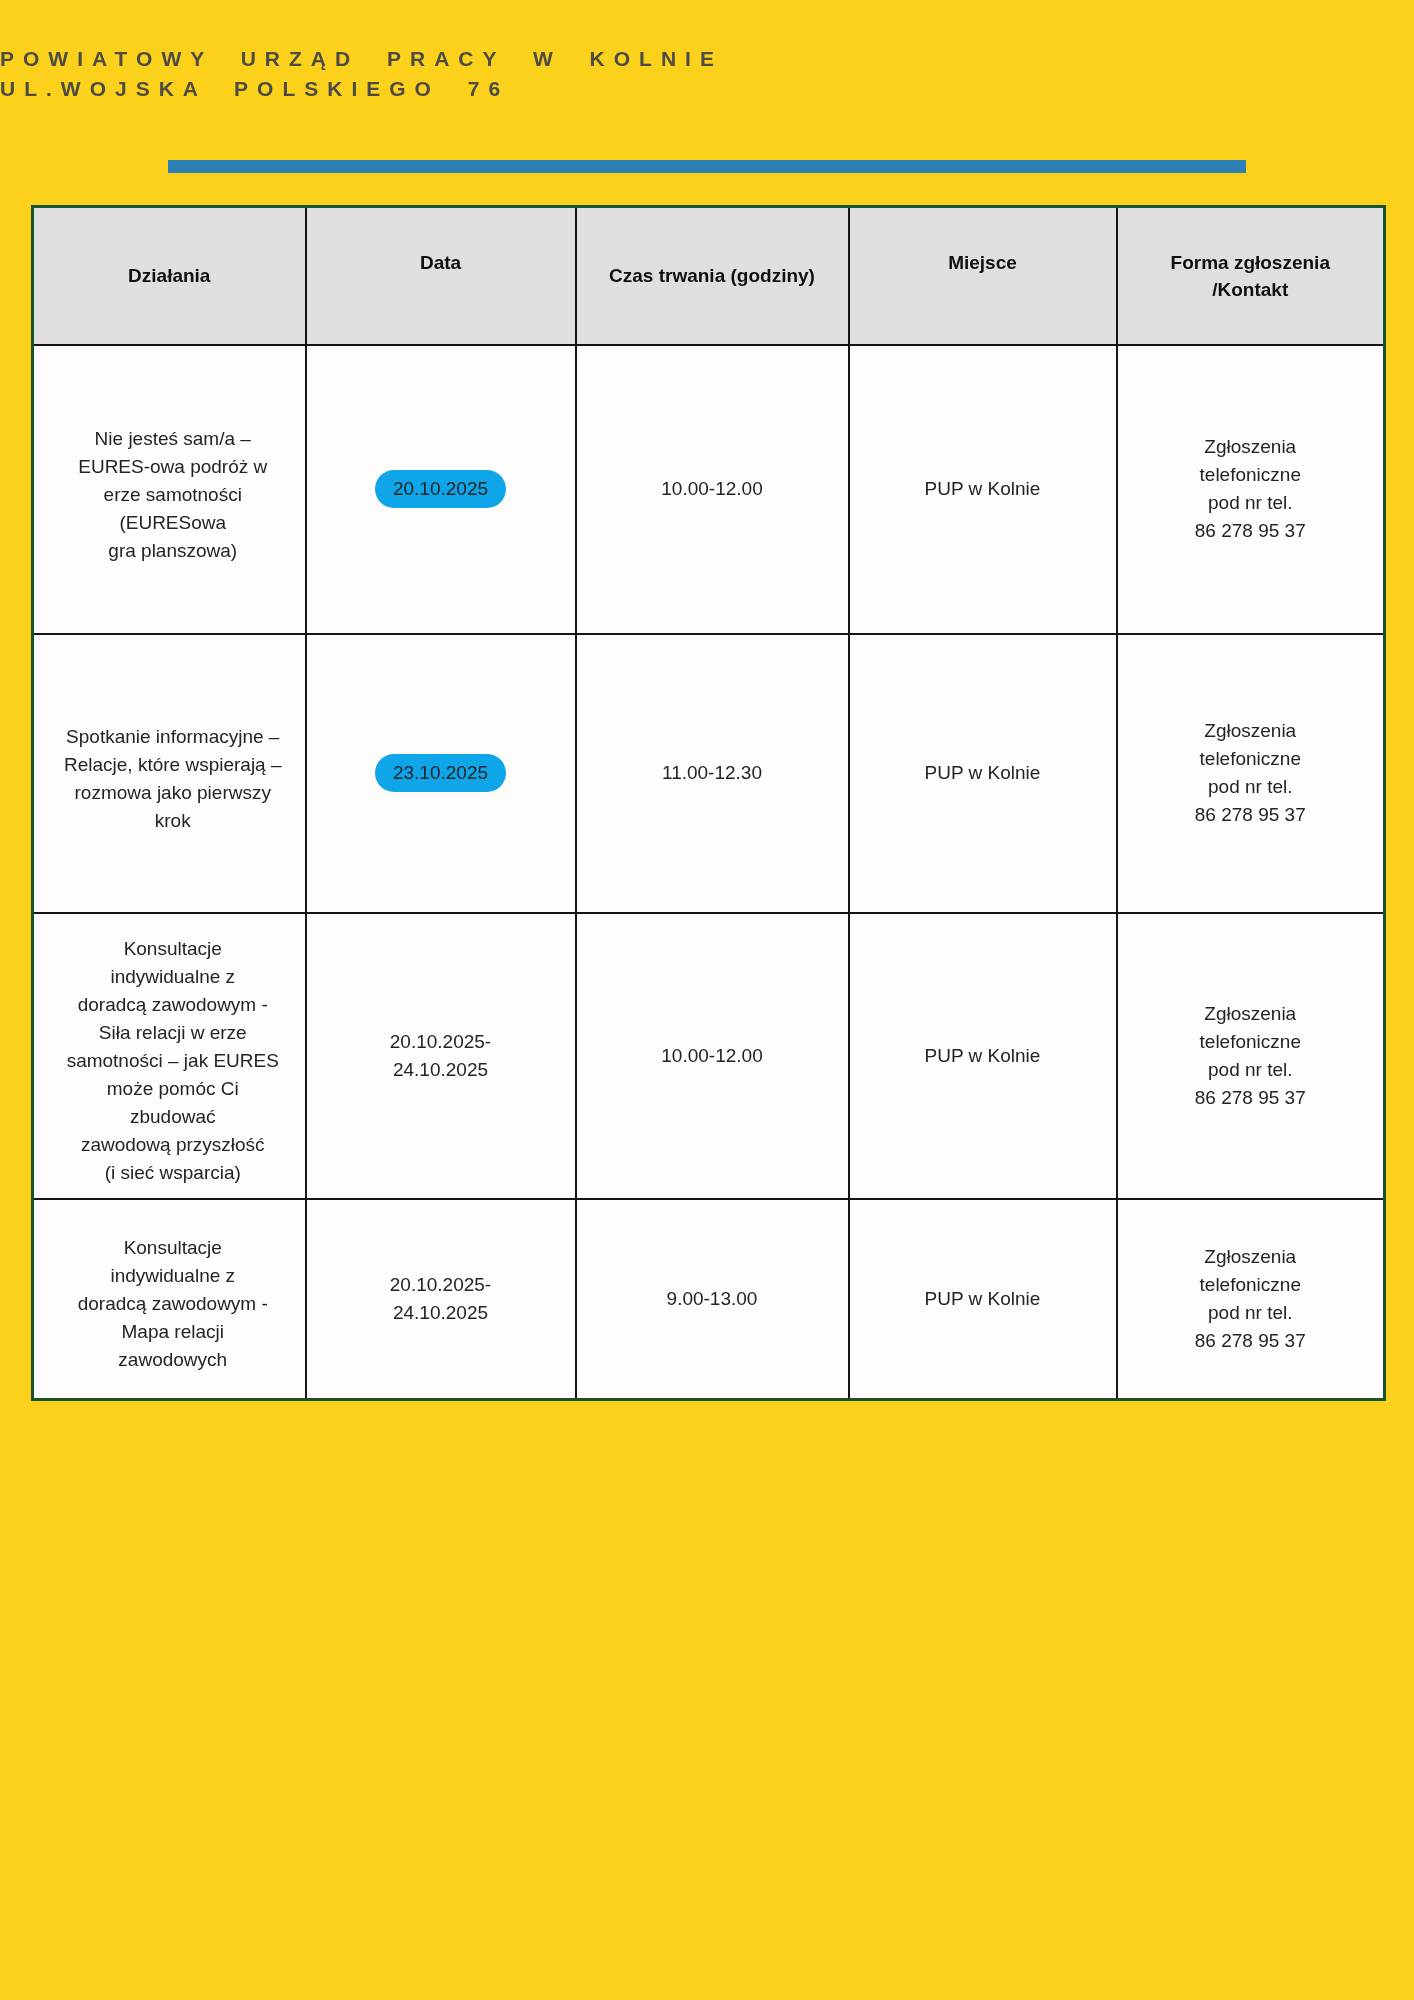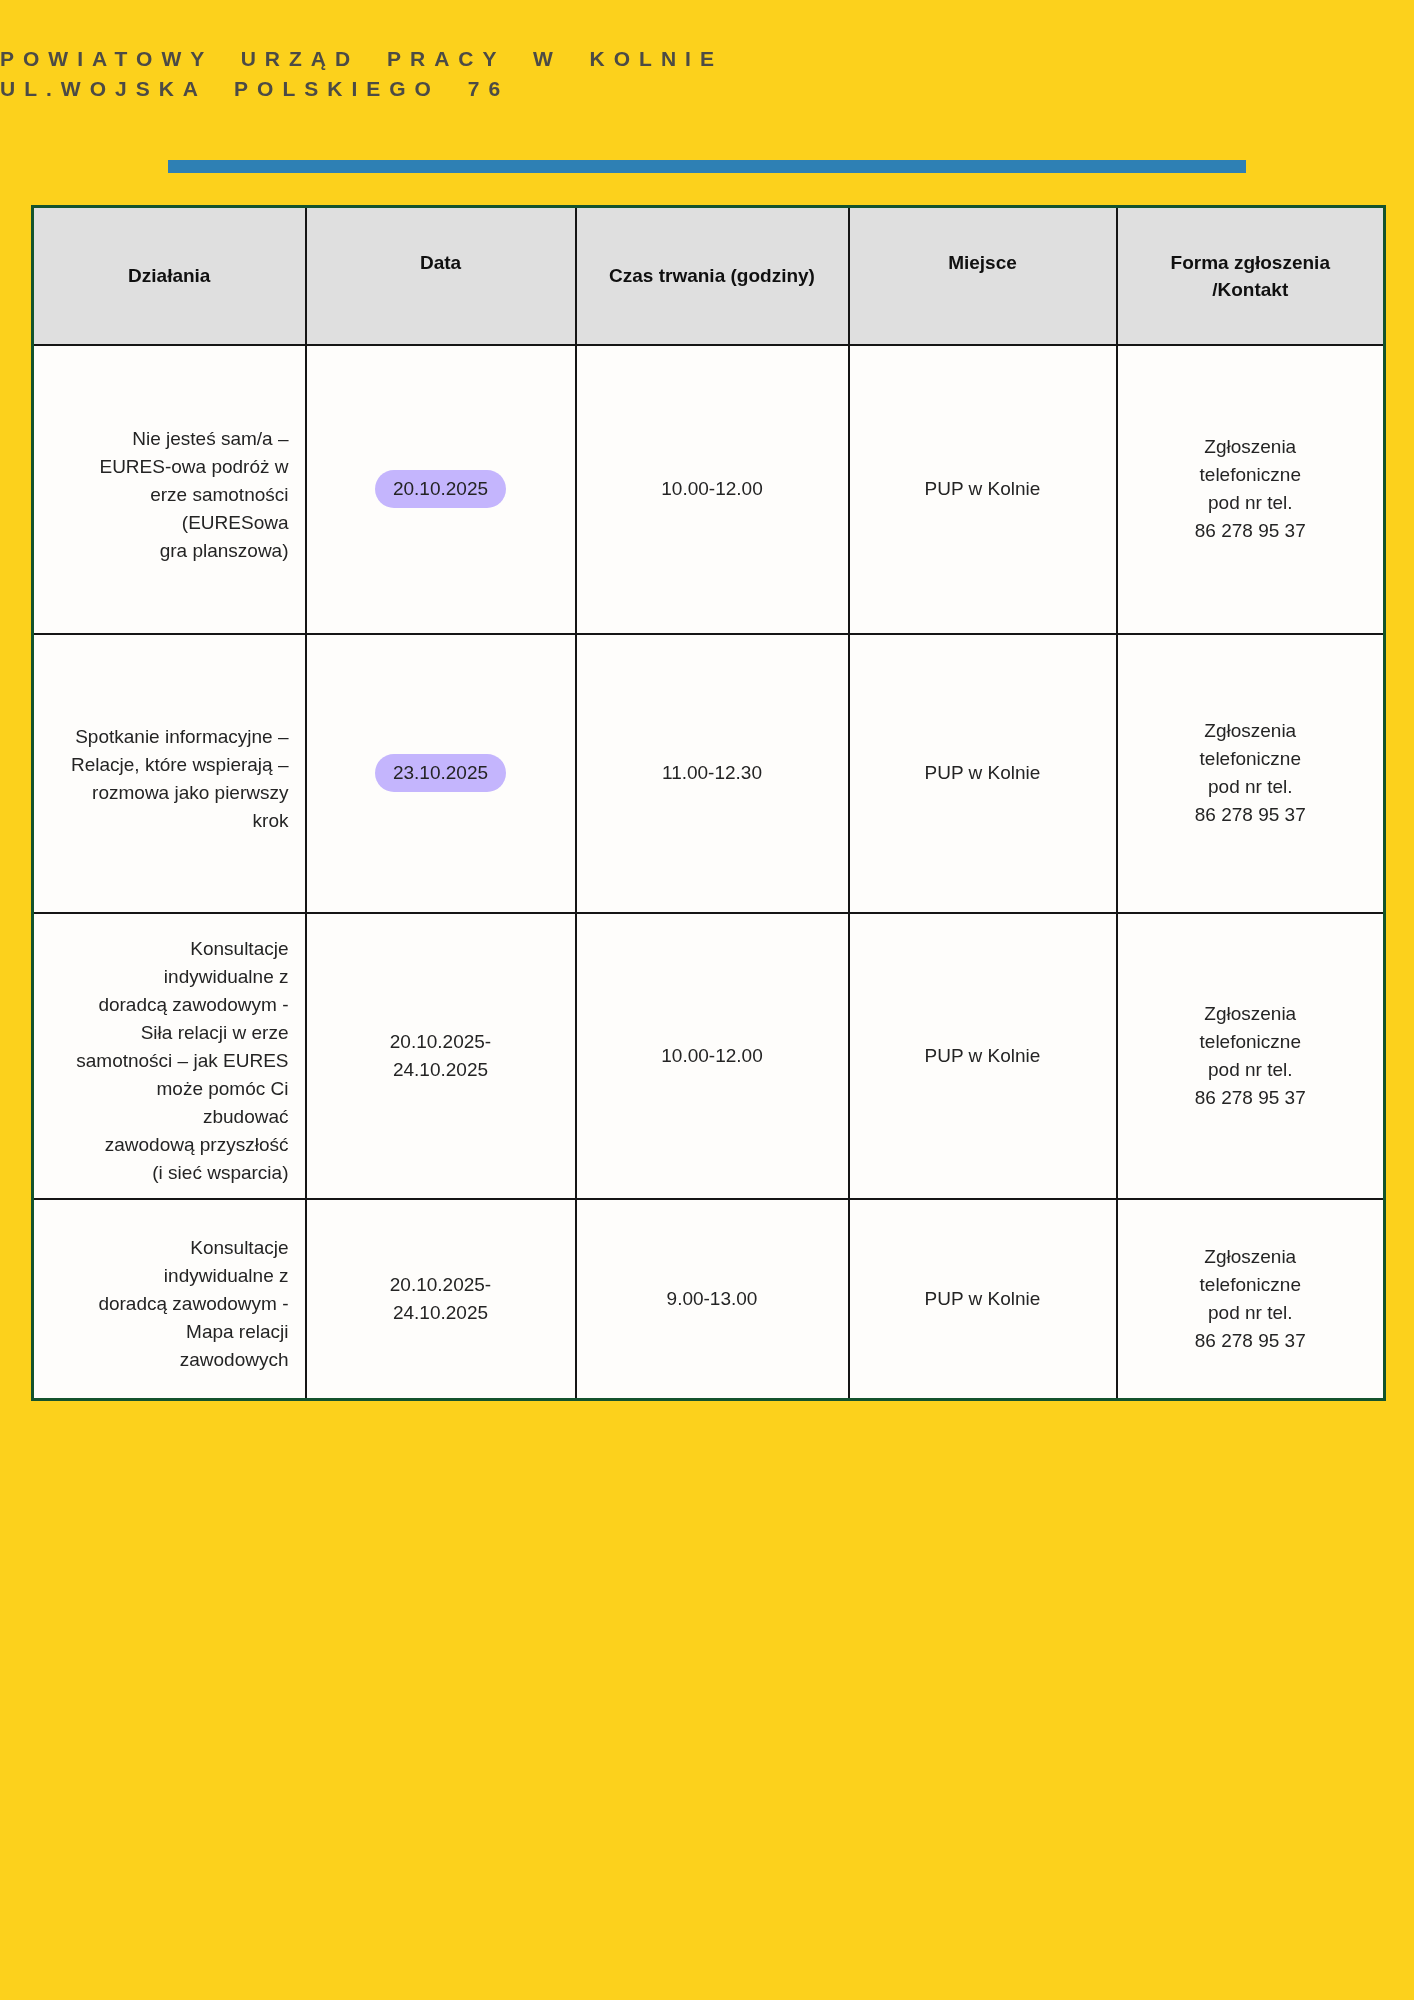--- a/index.html
+++ b/index.html
@@ -53,31 +53,31 @@
   table.schedule tbody td{
     background:#fefdfb;
     color:#242424;
     font-size:19px;
     line-height:28px;
     text-align:center;
     vertical-align:middle;
     white-space:pre-line;
   }
   table.schedule tbody td.activity{
-    text-align:right;
+    text-align:center;
     padding:11px 16px 0 23px;
     margin-top:11px;
   }
   tbody tr:nth-child(1){height:289px;}
   tbody tr:nth-child(2){height:279px;}
   tbody tr:nth-child(3){height:286px;}
   tbody tr:nth-child(4){height:201px;}
   .pill{
     display:inline-block;
-    background:#c4b5fd;
+    background:#0ea5e9;
     border-radius:20px;
     padding:5px 18px;
     white-space:nowrap;
   }
   .lift{position:relative;top:-13px;display:inline-block;text-align:center;}
 </style>
 </head>
 <body style="background: rgb(252, 209, 28);">
 
 <header class="header" style="color: rgb(76, 75, 69);">

